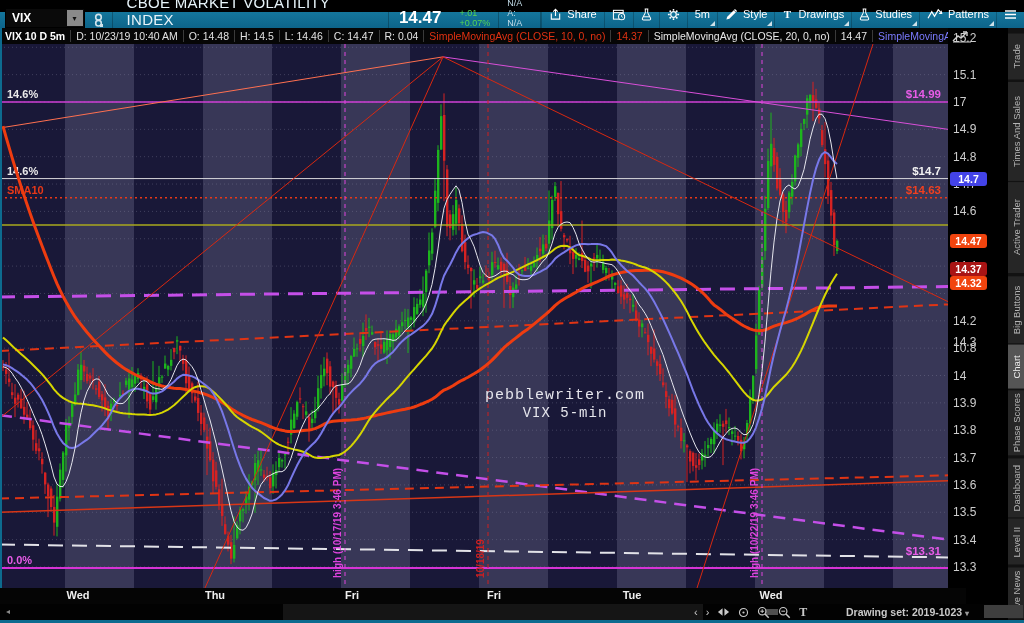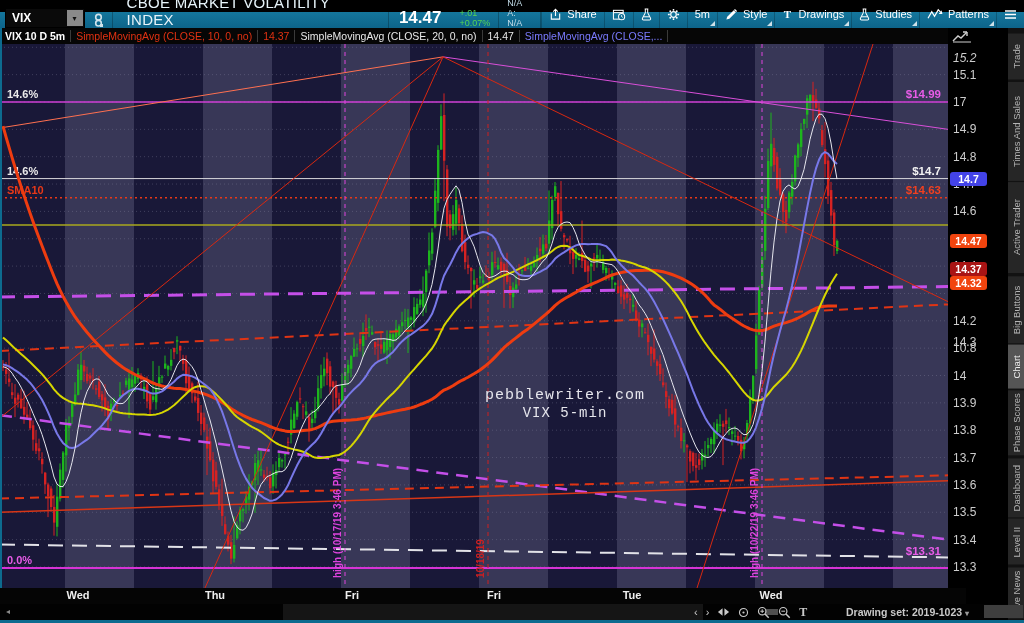--- a/index.html
+++ b/index.html
@@ -187,20 +187,21 @@
                 <path d="M1 2h11M1 5.5h11M1 9h11"></path>
               </g>
             </svg>
           </span>
         </div>
       </div>
   </div>
 
   <div id="chart-header">
     <span id="hdr-symbol" class="seg">VIX 10 D 5m</span>
+    <span id="hdr-fields"><span class="seg">D: 10/23/19 10:40 AM</span><span class="seg">O: 14.48</span><span class="seg">H: 14.5</span><span class="seg">L: 14.46</span><span class="seg">C: 14.47</span><span class="seg">R: 0.04</span></span>
     <span id="hdr-studies"><span class="seg" style="color: rgb(226, 50, 18);"><span>SimpleMovingAvg (CLOSE, 10, 0, no)</span></span><span class="seg" style="color: rgb(226, 50, 18);">14.37</span><span class="seg" style="color: rgb(232, 232, 232);"><span>SimpleMovingAvg (CLOSE, 20, 0, no)</span></span><span class="seg" style="color: rgb(232, 232, 232);">14.47</span><span class="seg" style="color: rgb(123, 123, 255);"><span>SimpleMovingAvg (CLOSE,...</span></span></span>
   </div>
 
   <svg id="chart" width="948" height="544" viewBox="0 0 948 544">
       <rect x="0" y="0" width="948" height="544" fill="#191838"></rect>
       <rect x="65" y="0" width="69" height="544" fill="rgba(128,128,158,0.30)"></rect>
       <rect x="203" y="0" width="69" height="544" fill="rgba(128,128,158,0.30)"></rect>
       <rect x="341" y="0" width="69" height="544" fill="rgba(128,128,158,0.30)"></rect>
       <rect x="479" y="0" width="69" height="544" fill="rgba(128,128,158,0.30)"></rect>
       <rect x="617" y="0" width="69" height="544" fill="rgba(128,128,158,0.30)"></rect>
@@ -831,21 +832,21 @@
   <div id="left-edge"></div>
 
   <div id="price-axis">
     <div id="axis-icon">
       <svg width="20" height="13" viewBox="0 0 20 13">
         <polyline points="1,11 6,6 9,8 15,2" fill="none" stroke="#cfcfcf" stroke-width="1.4"></polyline>
         <path d="M15 2l-4 0M15 2l0 4" stroke="#cfcfcf" stroke-width="1.4" fill="none"></path>
         <path d="M1 12h18" stroke="#cfcfcf" stroke-width="1"></path>
       </svg>
     </div>
-  <div class="tick" style="top: 23px; font-style: italic;">15.2</div>
+  <div class="tick" style="top: 3px;">15.2</div>
       <div class="tick" style="top: 39.65px;">15.1</div>
       <div class="tick" style="top: 67px;">17</div>
       <div class="tick" style="top: 94.35px;">14.9</div>
       <div class="tick" style="top: 121.7px;">14.8</div>
       <div class="tick" style="top: 149.05px;">14.7</div>
       <div class="tick" style="top: 176.4px;">14.6</div>
       <div class="tick" style="top: 203.75px;">14.5</div>
       <div class="tick" style="top: 231.1px;">14.4</div>
       <div class="tick" style="top: 271px; margin-top: 36px;">14.3</div>
       <div class="tick" style="top: 285.8px;">14.2</div>

